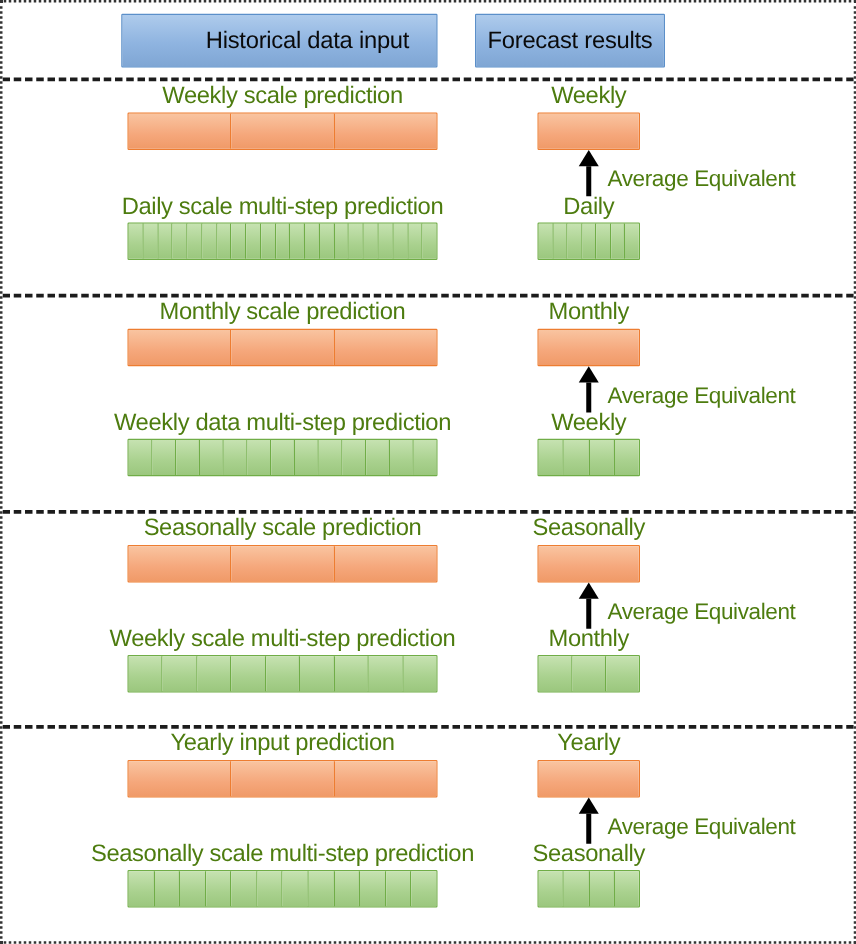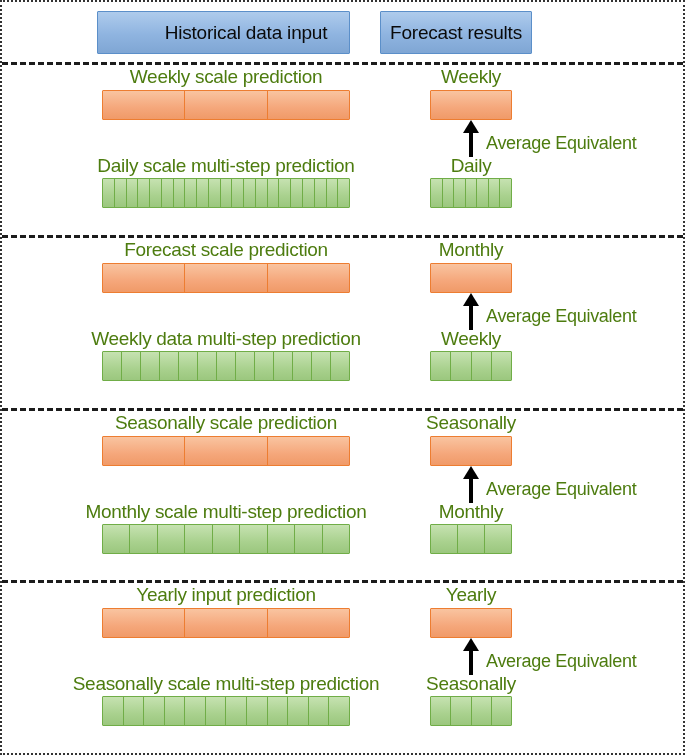--- a/index.html
+++ b/index.html
@@ -134,21 +134,21 @@
           <div class="seg"></div>
           <div class="seg"></div>
           <div class="seg"></div>
           <div class="seg"></div>
           <div class="seg"></div>
           <div class="seg"></div>
         </div>
   </div>
 
   <div class="section">
-    <div class="label coarse-input-label">Forecast scale prediction</div>
+    <div class="label coarse-input-label">Monthly scale prediction</div>
     <div class="bar orange big coarse-bar">
           <div class="seg"></div>
           <div class="seg"></div>
           <div class="seg"></div>
         </div>
     <div class="label fine-input-label">Weekly data multi-step prediction</div>
     <div class="bar green big fine-bar">
           <div class="seg"></div>
           <div class="seg"></div>
           <div class="seg"></div>
@@ -181,21 +181,21 @@
         </div>
   </div>
 
   <div class="section">
     <div class="label coarse-input-label">Seasonally scale prediction</div>
     <div class="bar orange big coarse-bar">
           <div class="seg"></div>
           <div class="seg"></div>
           <div class="seg"></div>
         </div>
-    <div class="label fine-input-label">Monthly scale multi-step prediction</div>
+    <div class="label fine-input-label">Weekly scale multi-step prediction</div>
     <div class="bar green big fine-bar">
           <div class="seg"></div>
           <div class="seg"></div>
           <div class="seg"></div>
           <div class="seg"></div>
           <div class="seg"></div>
           <div class="seg"></div>
           <div class="seg"></div>
           <div class="seg"></div>
           <div class="seg"></div>

